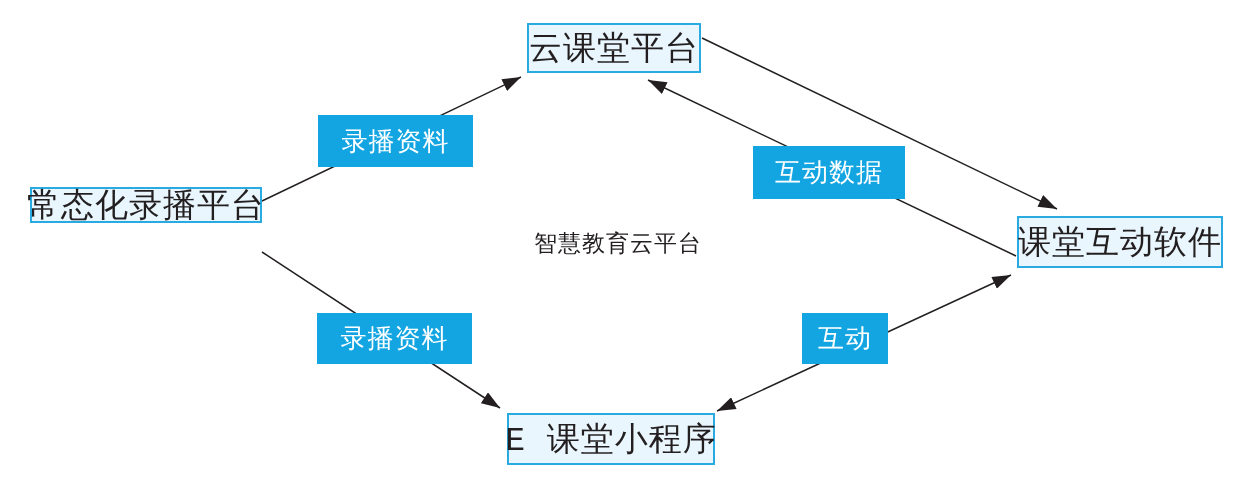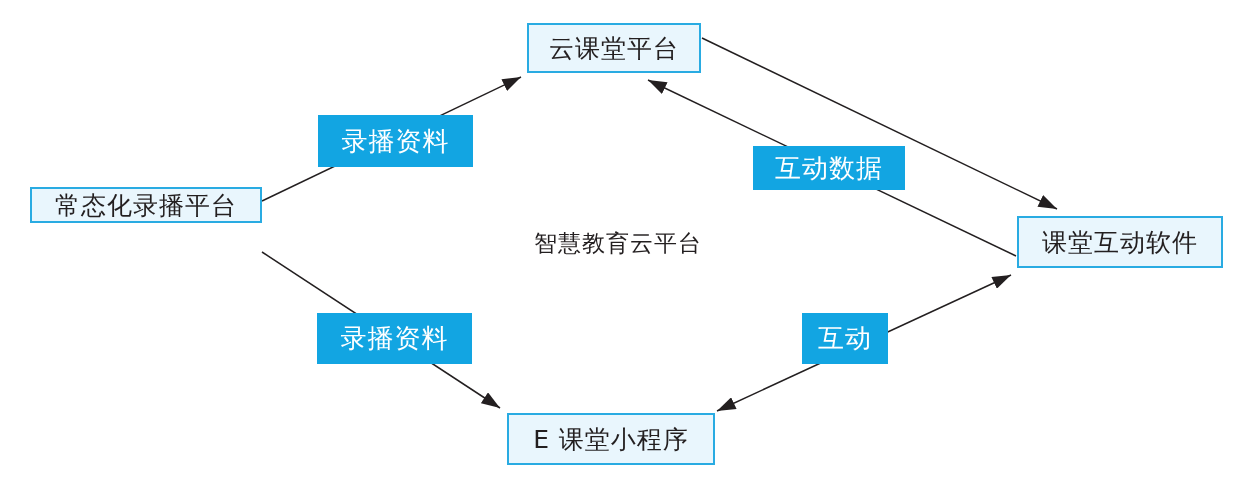--- a/index.html
+++ b/index.html
@@ -35,24 +35,25 @@
   }
   .node{
     position:absolute;
     display:flex;
     align-items:center;
     justify-content:center;
     box-sizing:border-box;
     background:var(--node-fill);
     border:2px solid var(--node-border);
     color:var(--text-color);
-    font-size:25px;
+    font-size:33px;
     letter-spacing:1px;
     white-space:nowrap;
     z-index:2;
+    font-family:Liberation Mono, monospace;
   }
   .edge-label{
     position:absolute;
     display:flex;
     align-items:center;
     justify-content:center;
     box-sizing:border-box;
     background:var(--edge-label-fill);
     color:var(--edge-label-text);
     font-size:26px;
@@ -101,19 +102,19 @@
 
   <div class="node" style="left:507px;top:413px;width:208px;height:52px">E 课堂小程序</div>
 
   <div class="node" style="left:1017px;top:216px;width:206px;height:52px">课堂互动软件</div>
 
   <div class="edge-label" style="left:318px;top:115px;width:155px;height:52px">录播资料</div>
 
   <div class="edge-label" style="left:317px;top:313px;width:155px;height:51px">录播资料</div>
 
 
-  <div class="edge-label" style="left:753px;top:146px;width:152px;height:44px">互动数据</div>
+  <div class="edge-label" style="left:753px;top:146px;width:152px;height:53px">互动数据</div>
 
   <div class="edge-label" style="left:802px;top:313px;width:86px;height:51px">互动</div>
 
   <div class="center-title">智慧教育云平台</div>
 
 </div>
 
 </body></html>

